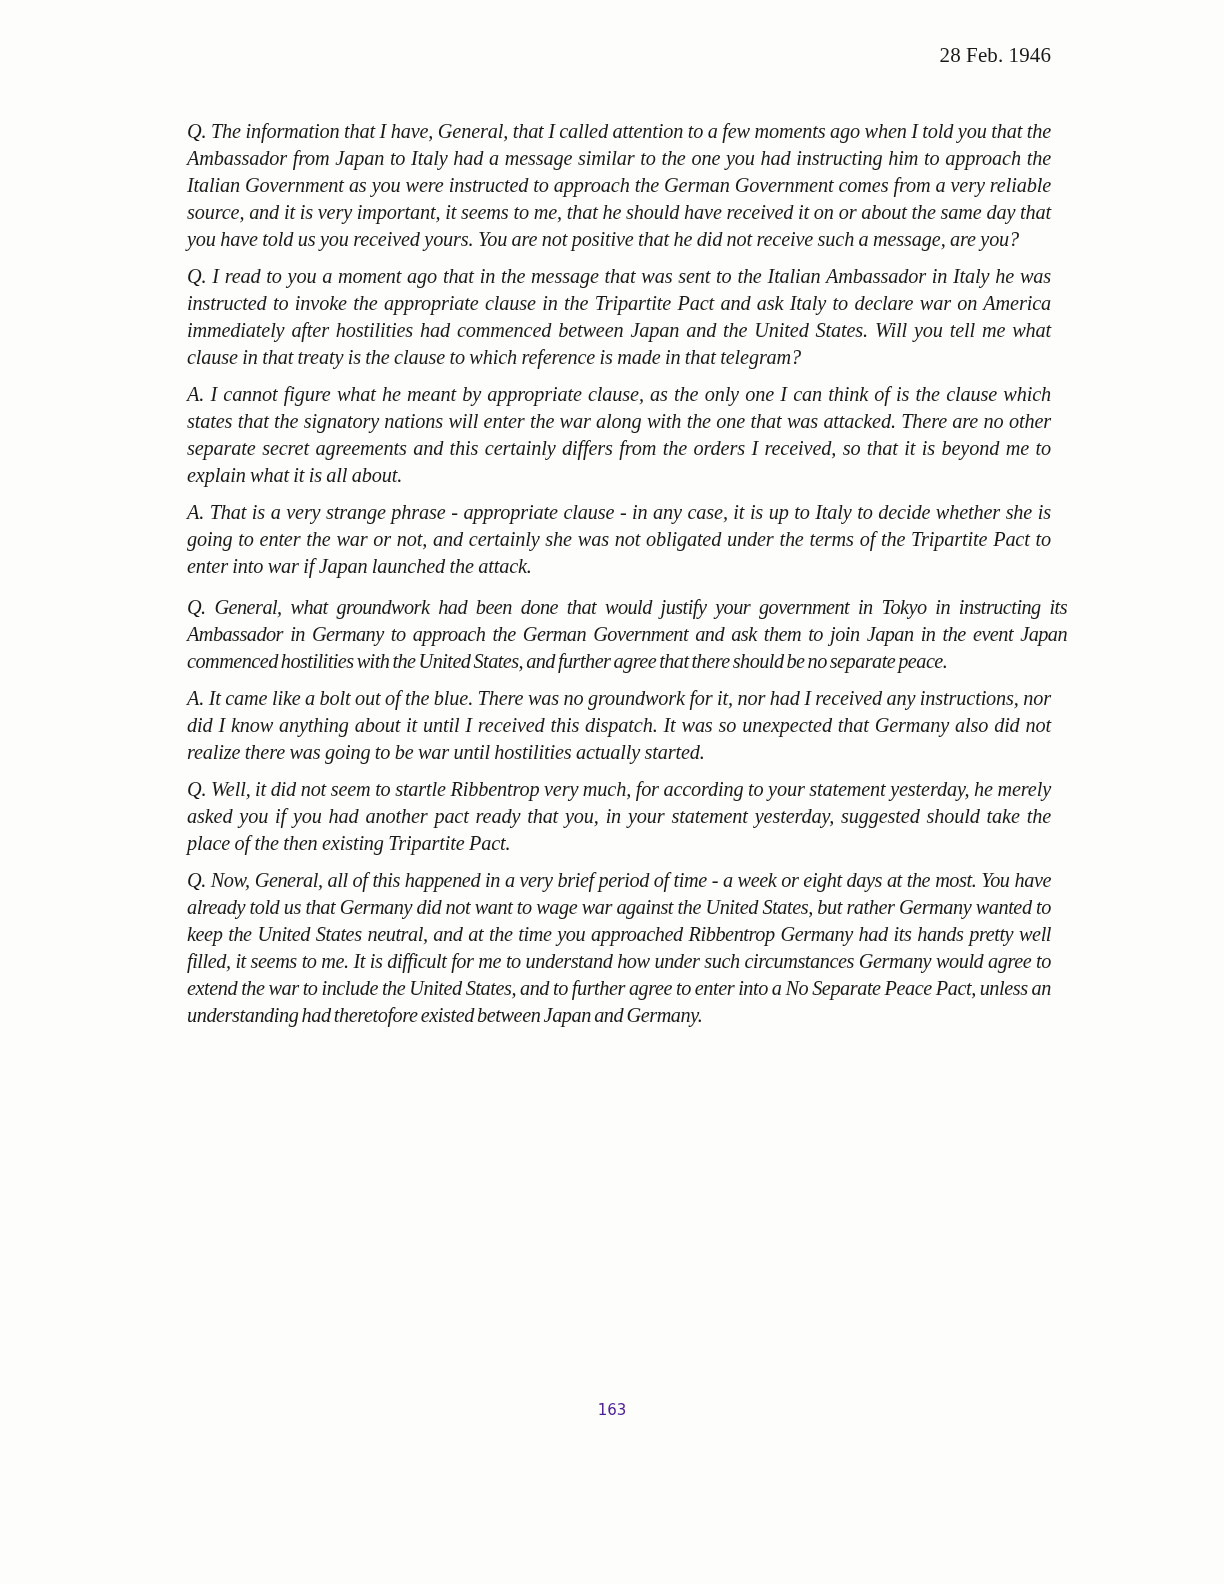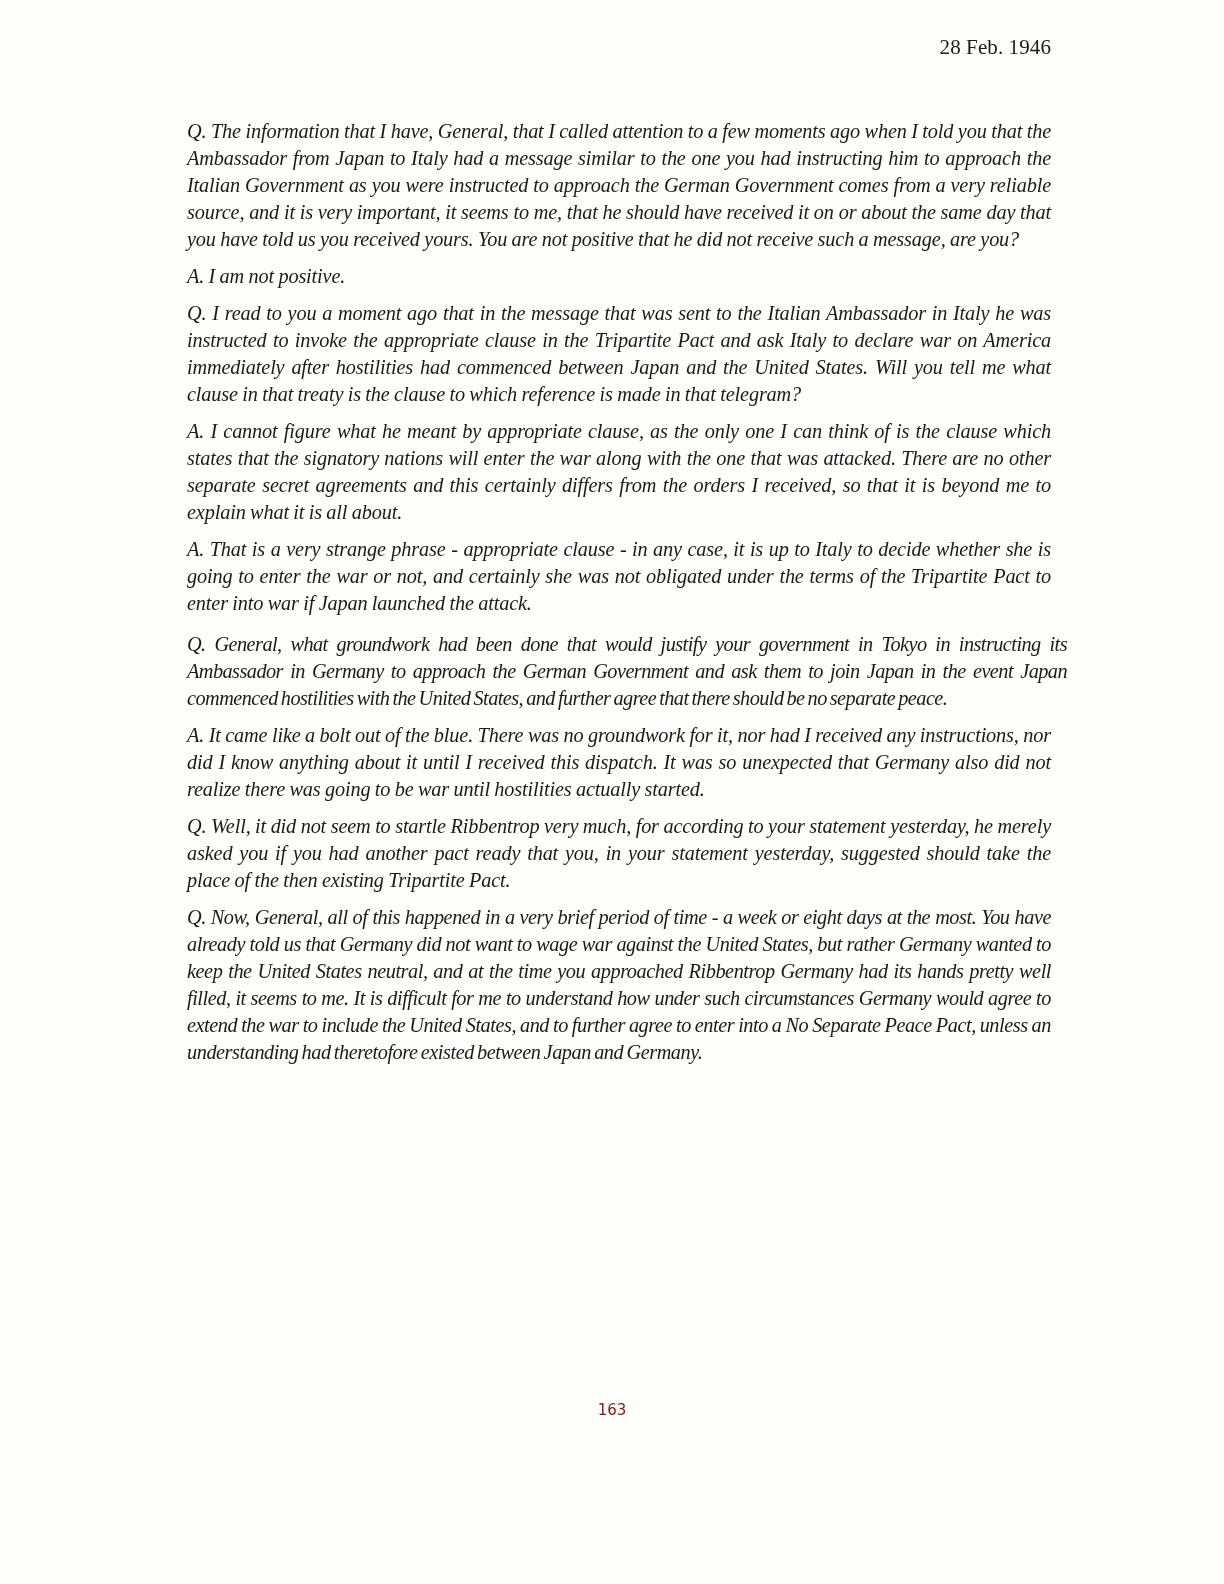--- a/index.html
+++ b/index.html
@@ -19,21 +19,21 @@
       font-family: "Liberation Serif", "DejaVu Serif", serif;
     }
     .page {
       position: absolute;
       left: 0; top: 0;
       width: 1224px;
       height: 1584px;
     }
     .date {
       position: absolute;
-      top: 34px;
+      top: 42px;
       right: 173px;
       font-size: 21px;
       line-height: 26px;
       letter-spacing: 0.1px;
     }
     .body-text {
       position: absolute;
       left: 187px;
       top: 118px;
       width: 864px;
@@ -59,32 +59,31 @@
     }
     .page-number {
       position: absolute;
       top: 1400px;
       left: 0;
       width: 1224px;
       text-align: center;
       font-family: "DejaVu Sans", sans-serif;
       font-size: 15px;
       line-height: 20px;
-      color: #7f1d1d;
+      color: #4c1d95;
     }
   </style>
 </head>
 <body>
 
 <div class="page">
   <div class="date">28 Feb. 1946</div>
 
   <div class="body-text">
     <p class="para">Q. The information that I have, General, that I called attention to a few moments ago when I told you that the Ambassador from Japan to Italy had a message similar to the one you had instructing him to approach the Italian Government as you were instructed to approach the German Government comes from a very reliable source, and it is very important, it seems to me, that he should have received it on or about the same day that you have told us you received yours.  You are not positive that he did not receive such a message, are you?</p>
-    <p class="para">A. I am not positive.</p>
     <p class="para">Q. I read to you a moment ago that in the message that was sent to the Italian Ambassador in Italy he was instructed to invoke the appropriate clause in the Tripartite Pact and ask Italy to declare war on America immediately after hostilities had commenced between Japan and the United States.  Will you tell me what clause in that treaty is the clause to which reference is made in that telegram?</p>
     <p class="para">A. I cannot figure what he meant by appropriate clause, as the only one I can think of is the clause which states that the signatory nations will enter the war along with the one that was attacked.  There are no other separate secret agreements and this certainly differs from the orders I received, so that it is beyond me to explain what it is all about.</p>
     <p class="para">A. That is a very strange phrase - appropriate clause - in any case, it is up to Italy to decide whether she is going to enter the war or not, and certainly she was not obligated under the terms of the Tripartite Pact to enter into war if Japan launched the attack.</p>
     <p class="para overflow">Q. General, what groundwork had been done that would justify your government in Tokyo in instructing its Ambassador in Germany to approach the German Government and ask them to join Japan in the event Japan commenced hostilities with the United States, and further agree that there should be no separate peace.</p>
     <p class="para">A. It came like a bolt out of the blue.  There was no groundwork for it, nor had I received any instructions, nor did I know anything about it until I received this dispatch.  It was so unexpected that Germany also did not realize there was going to be war until hostilities actually started.</p>
     <p class="para">Q. Well, it did not seem to startle Ribbentrop very much, for according to your statement yesterday, he merely asked you if you had another pact ready that you, in your statement yesterday, suggested should take the place of the then existing Tripartite Pact.</p>
     <p class="para tight">Q. Now, General, all of this happened in a very brief period of time - a week or eight days at the most.  You have already told us that Germany did not want to wage war against the United States, but rather Germany wanted to keep the United States neutral, and at the time you approached Ribbentrop Germany had its hands pretty well filled, it seems to me.  It is difficult for me to understand how under such circumstances Germany would agree to extend the war to include the United States, and to further agree to enter into a No Separate Peace Pact, unless an understanding had theretofore existed between Japan and Germany.</p>
   </div>
 
   <div class="page-number">163</div>

